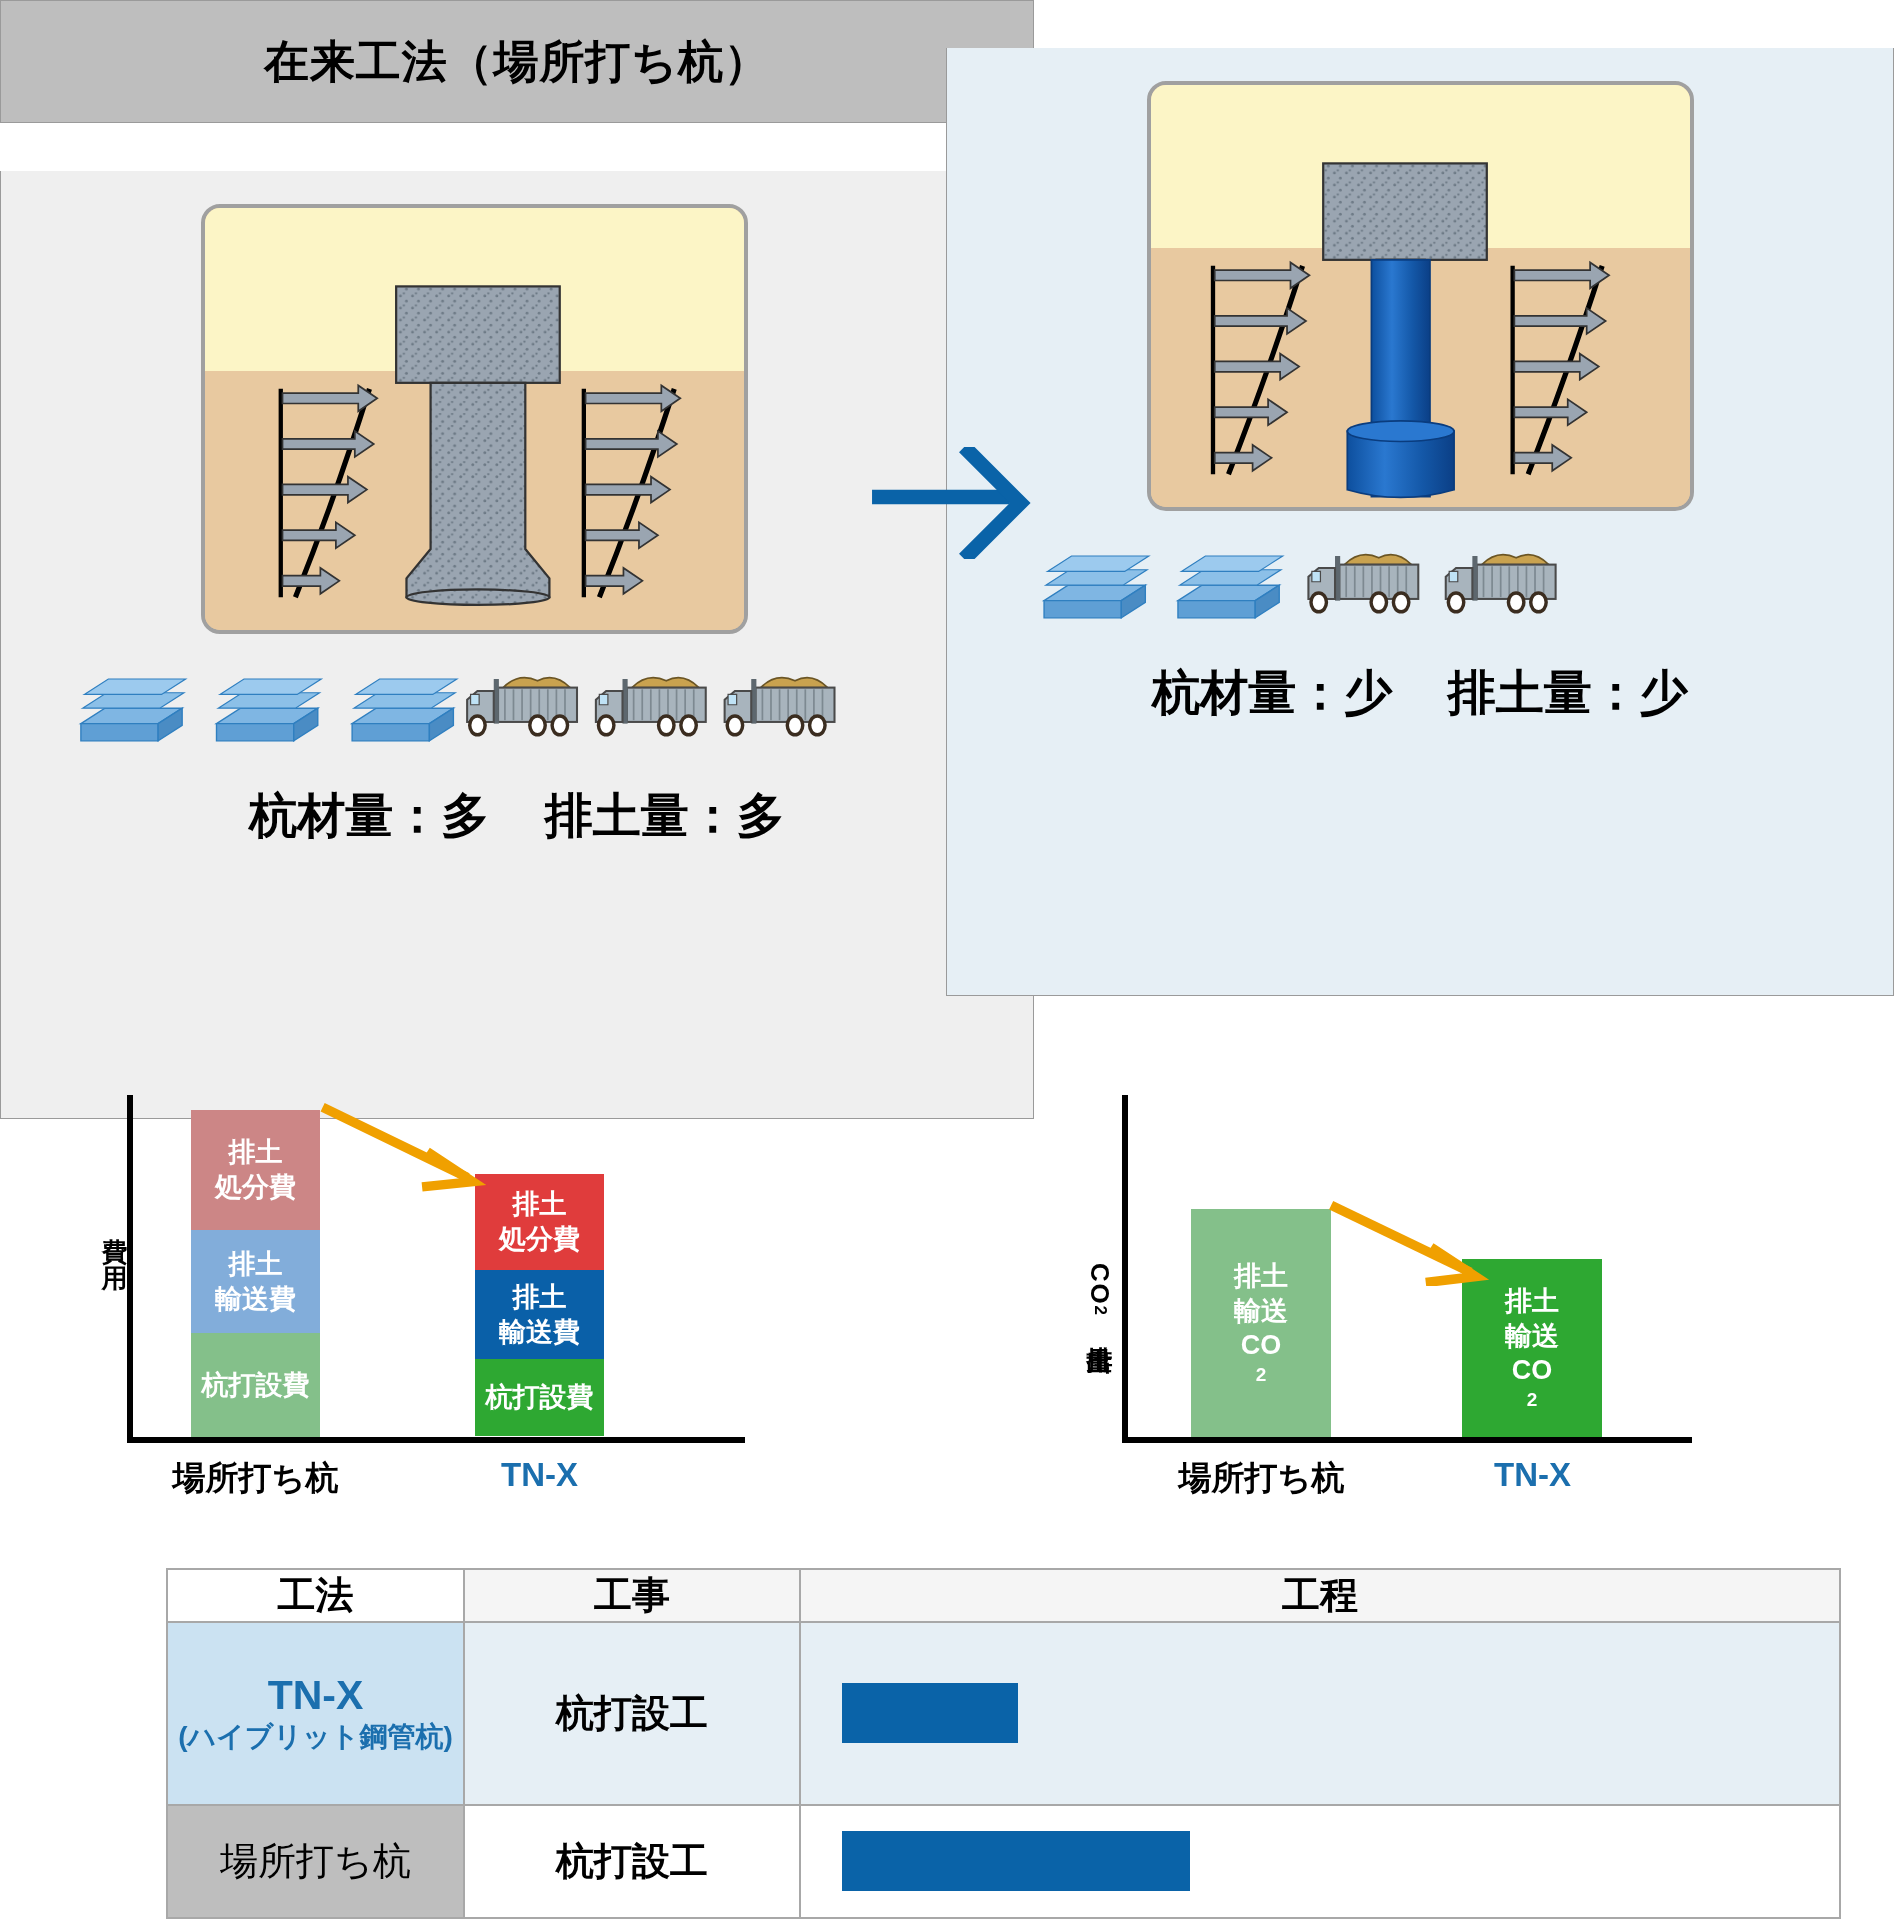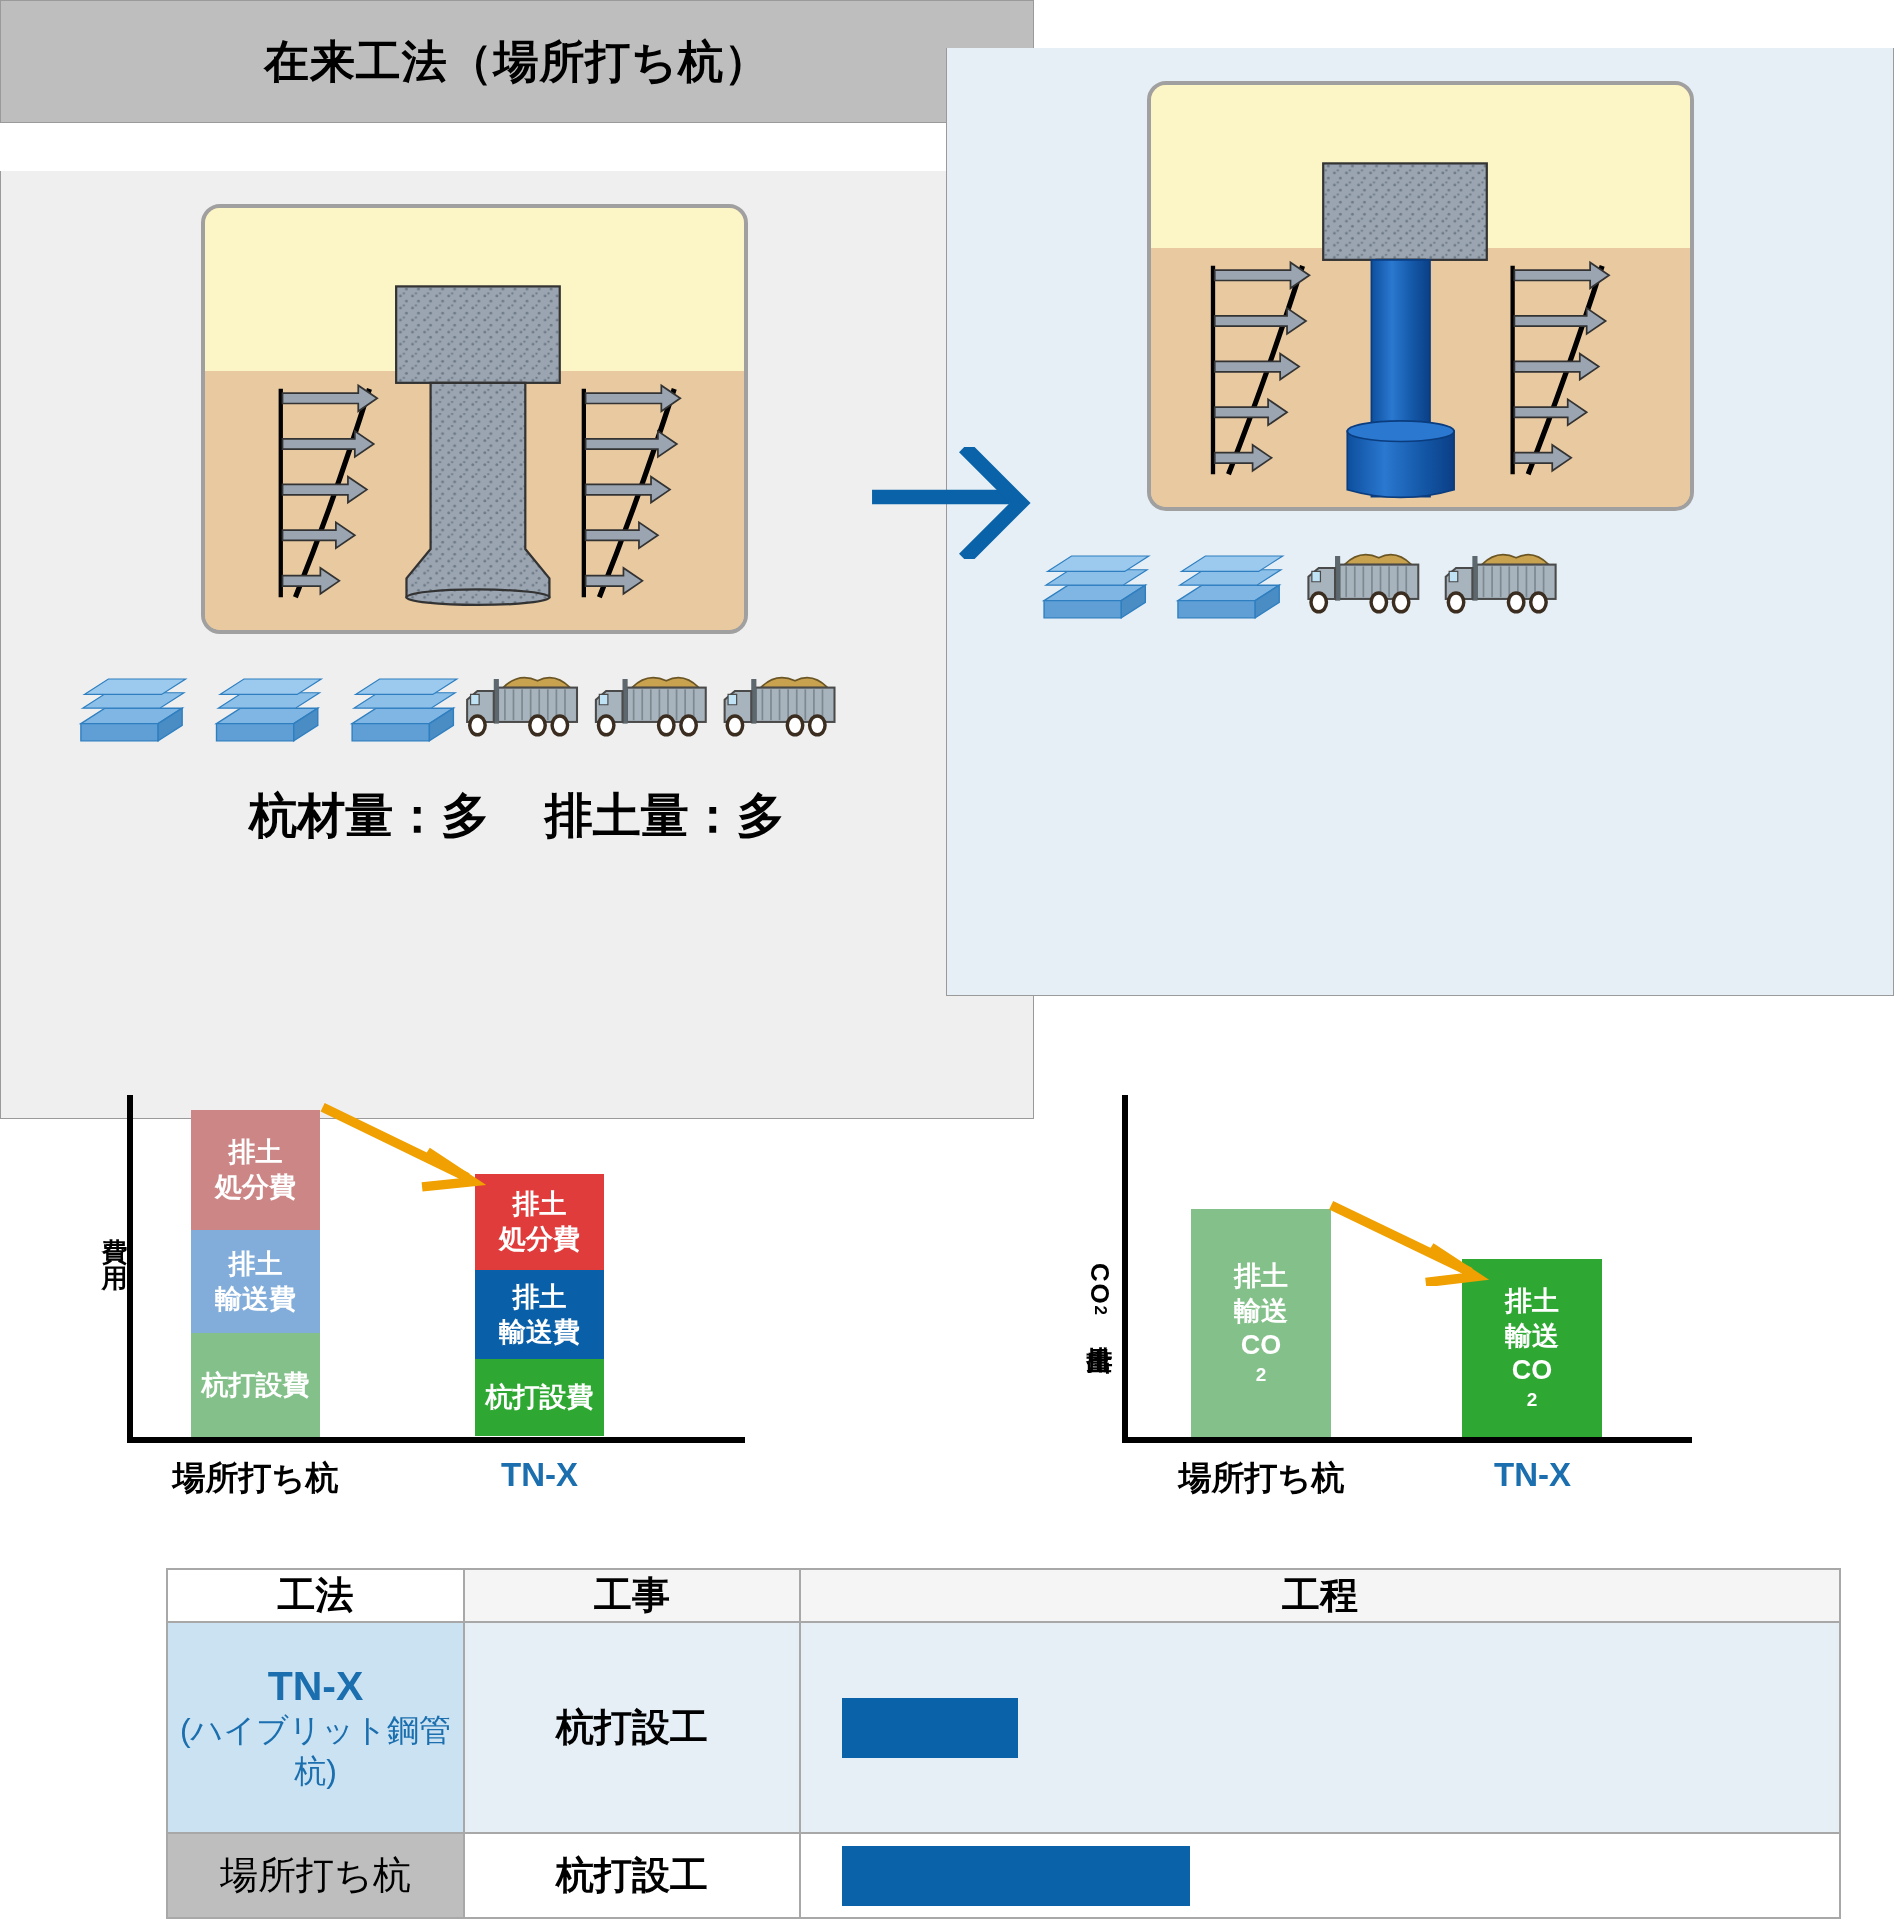--- a/index.html
+++ b/index.html
@@ -91,21 +91,21 @@
   th.th-method { background: #ffffff; }
   th.th-work, th.th-process { background: #f5f5f5; }
   .th-txt { font-size: 38px; font-weight: bold; color: #000; }
 
   tr.row-tnx td.cell-method { background: #cbe2f2; }
   tr.row-tnx td.cell-work, tr.row-tnx td.cell-process { background: #e6eff5; }
   tr.row-cip td.cell-method { background: #bebebe; }
   tr.row-cip td.cell-work, tr.row-cip td.cell-process { background: #ffffff; }
 
   .m-main { font-size: 41px; font-weight: bold; color: #1b6fae; line-height: 1.15; }
-  .m-sub  { font-size: 32px; font-weight: normal; color: #1b6fae; line-height: 1.3; }
+  .m-sub  { font-size: 28px; font-weight: bold; color: #1b6fae; line-height: 1.3; }
   .m-plain { font-size: 38px; color: #000; }
   .w-txt { font-size: 38px; font-weight: bold; color: #000; }
 
   td.cell-process { position: relative; }
   .gantt-bar { position: absolute; background: #0a63a8; height: 60px; top: 50%; transform: translateY(-50%); }
 </style>
 </head>
 <body>
 
 <div id="root">
@@ -374,20 +374,25 @@
                 <path d="M2 28 L2 54 L33 54 L33 18 L14 18 Z" fill="#a8b4bd" stroke="#4a4a4a" stroke-width="2.4"></path>
                 <path d="M6 22 L16 22 L16 34 L6 34 Z" fill="#bfe2f5" stroke="#4a4a4a" stroke-width="1.4"></path>
                 <ellipse cx="14" cy="58" rx="9" ry="11" fill="#fff" stroke="#3b2d20" stroke-width="4"></ellipse>
                 <ellipse cx="84" cy="58" rx="9" ry="11" fill="#fff" stroke="#3b2d20" stroke-width="4"></ellipse>
                 <ellipse cx="110" cy="58" rx="9" ry="11" fill="#fff" stroke="#3b2d20" stroke-width="4"></ellipse>
               </g>
             </g>
           </svg>
         </div>
 
+        <div class="label-row">
+          <span>杭材量：少</span>
+          <span class="lbl-gap"></span>
+          <span>排土量：少</span>
+        </div>
       </div>
     </div>
 
     <div class="mid-arrow">
       <svg width="181" height="112" viewBox="0 0 210 130">
         <path d="M0 58 L160 58" stroke="#0a63a8" stroke-width="17" fill="none"></path>
         <path d="M113 6 L172 65 L113 124" stroke="#0a63a8" stroke-width="17" fill="none" stroke-linecap="square" stroke-linejoin="miter"></path>
       </svg>
     </div>
   </div>

